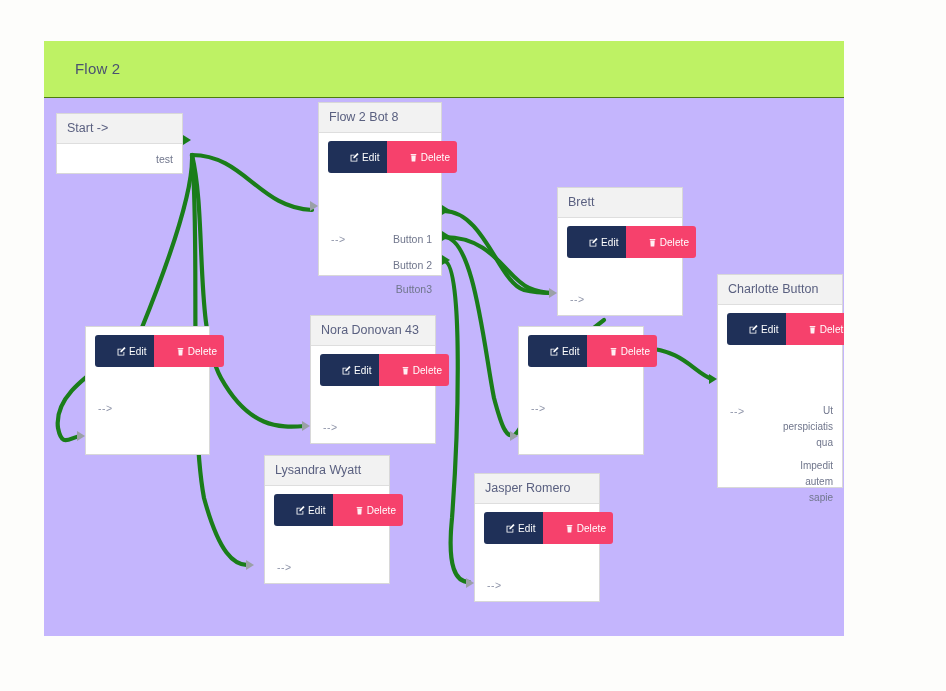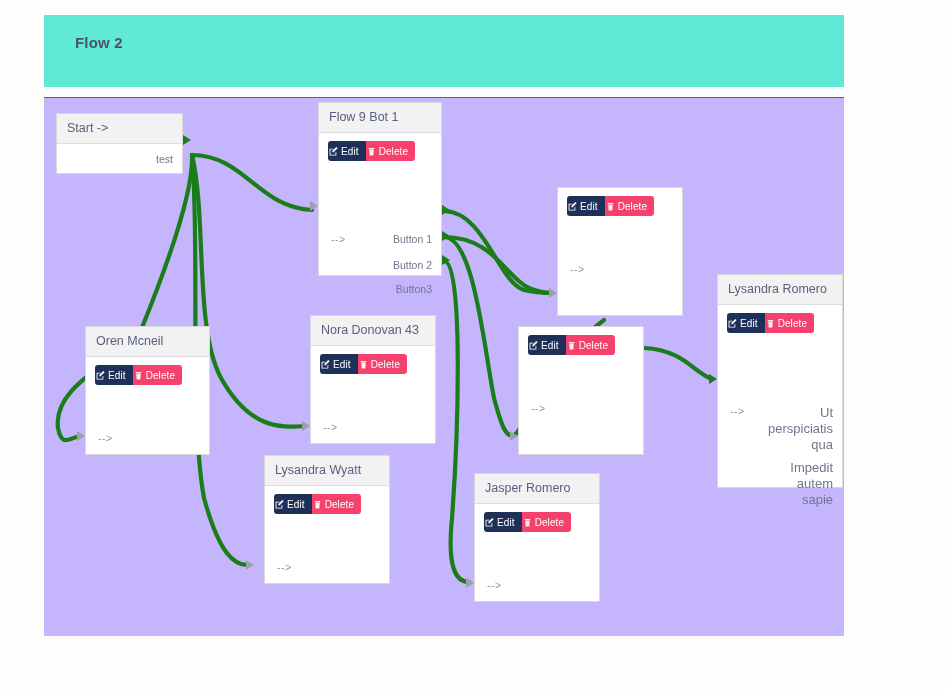--- a/index.html
+++ b/index.html
@@ -16,25 +16,24 @@
   }
   .page-wrap {
     position: absolute;
     left: 0; top: 0;
     width: 946px; height: 691px;
   }
   
   .flow-header {
     position: absolute;
     left: 44px;
-    top: 15px;
+    top: 41px;
     width: 800px;
     height: 72px;
-    background: #5eead4;
-    font-weight: bold;
+    background: #bef264;
   }
   .flow-title {
     position: absolute;
     left: 31px;
     top: 19px;
     font-size: 15px;
     color: #4a5270;
     letter-spacing: 0.2px;
     white-space: nowrap;
   }
@@ -81,22 +80,22 @@
   .btn-row {
     padding: 8px 0 0 9px;
     display: flex;
     height: 22px;
   }
   .btn {
     display: inline-flex;
     align-items: center;
     font-size: 10px;
     color: #ffffff;
-    height: 20px;
-    padding: 0 7px 0 1px;
+    height: 32px;
+    padding: 0 7px 0 22px;
     box-sizing: border-box;
     border: none;
     cursor: pointer;
     white-space: nowrap;
     letter-spacing: 0.1px;
   }
   .btn-edit {
     background: #1f3058;
     border-radius: 3px 0 0 3px;
   }
@@ -118,21 +117,21 @@
     position: absolute;
     right: 9px;
     font-size: 10.5px;
     color: #70768c;
     text-align: left;
     white-space: nowrap;
   }
   .msg-line {
     position: absolute;
     right: 9px;
-    font-size: 13px;
+    font-size: 10px;
     color: #70768c;
     text-align: right;
     white-space: nowrap;
   }
   
   .arrow-head {
     position: absolute;
     width: 0; height: 0;
     border-top: 5px solid transparent;
     border-bottom: 5px solid transparent;
@@ -181,21 +180,21 @@
 
     <div class="node" style="left:12px; top:15px; width:127px; height:61px;">
       <div class="node-header">Start -&gt;</div>
       <div class="node-body" style="height:28px;">
         <div class="out-label" style="top:9px;">test</div>
       </div>
     </div>
     <div class="arrow-head" style="left:139px; top:37px;"></div>
 
     <div class="node" style="left:274px; top:4px; width:124px; height:174px;">
-      <div class="node-header">Flow 9 Bot 1</div>
+      <div class="node-header">Flow 2 Bot 8</div>
       <div class="node-body" style="height:143px;">
         <div class="btn-row">
           <button class="btn btn-edit">
             <svg width="9" height="9" viewBox="0 0 16 16">
               <path fill="#ffffff" d="M1 3h7v1.6H2.6v9H11.6V9H13v6H1z"></path>
               <path fill="#ffffff" d="M14.6 1.4 13 0l-7 7v2.2h2.2l7-7z"></path>
             </svg>
             <span>Edit</span>
           </button>
           <button class="btn btn-delete">
@@ -211,21 +210,20 @@
         <div class="out-label" style="top:126px;margin-left:32px;">Button 2</div>
         <div class="out-label" style="top:150px;">Button3</div>
       </div>
     </div>
     <div class="arrow-head gray" style="left:266px; top:103px;"></div>
     <div class="arrow-head" style="left:398px; top:107px;"></div>
     <div class="arrow-head" style="left:398px; top:133px;"></div>
     <div class="arrow-head" style="left:398px; top:157px;"></div>
 
     <div class="node" style="left:41px; top:228px; width:125px; height:129px;">
-      <div class="node-header">Oren Mcneil</div>
       <div class="node-body" style="height:98px;">
         <div class="btn-row">
           <button class="btn btn-edit">
             <svg width="9" height="9" viewBox="0 0 16 16">
               <path fill="#ffffff" d="M1 3h7v1.6H2.6v9H11.6V9H13v6H1z"></path>
               <path fill="#ffffff" d="M14.6 1.4 13 0l-7 7v2.2h2.2l7-7z"></path>
             </svg>
             <span>Edit</span>
           </button>
           <button class="btn btn-delete">
@@ -283,20 +281,21 @@
             </svg>
             <span>Delete</span>
           </button>
         </div>
         <div class="port-in" style="top:75px;">--&gt;</div>
       </div>
     </div>
     <div class="arrow-head gray" style="left:202px; top:462px;"></div>
 
     <div class="node" style="left:513px; top:89px; width:126px; height:129px;">
+      <div class="node-header">Brett</div>
       <div class="node-body" style="height:98px;">
         <div class="btn-row">
           <button class="btn btn-edit">
             <svg width="9" height="9" viewBox="0 0 16 16">
               <path fill="#ffffff" d="M1 3h7v1.6H2.6v9H11.6V9H13v6H1z"></path>
               <path fill="#ffffff" d="M14.6 1.4 13 0l-7 7v2.2h2.2l7-7z"></path>
             </svg>
             <span>Edit</span>
           </button>
           <button class="btn btn-delete">
@@ -353,21 +352,21 @@
             </svg>
             <span>Delete</span>
           </button>
         </div>
         <div class="port-in" style="top:75px;">--&gt;</div>
       </div>
     </div>
     <div class="arrow-head gray" style="left:422px; top:480px;"></div>
 
     <div class="node" style="left:673px; top:176px; width:126px; height:214px;">
-      <div class="node-header">Lysandra Romero</div>
+      <div class="node-header">Charlotte Button</div>
       <div class="node-body" style="height:183px;">
         <div class="btn-row">
           <button class="btn btn-edit">
             <svg width="9" height="9" viewBox="0 0 16 16">
               <path fill="#ffffff" d="M1 3h7v1.6H2.6v9H11.6V9H13v6H1z"></path>
               <path fill="#ffffff" d="M14.6 1.4 13 0l-7 7v2.2h2.2l7-7z"></path>
             </svg>
             <span>Edit</span>
           </button>
           <button class="btn btn-delete">

